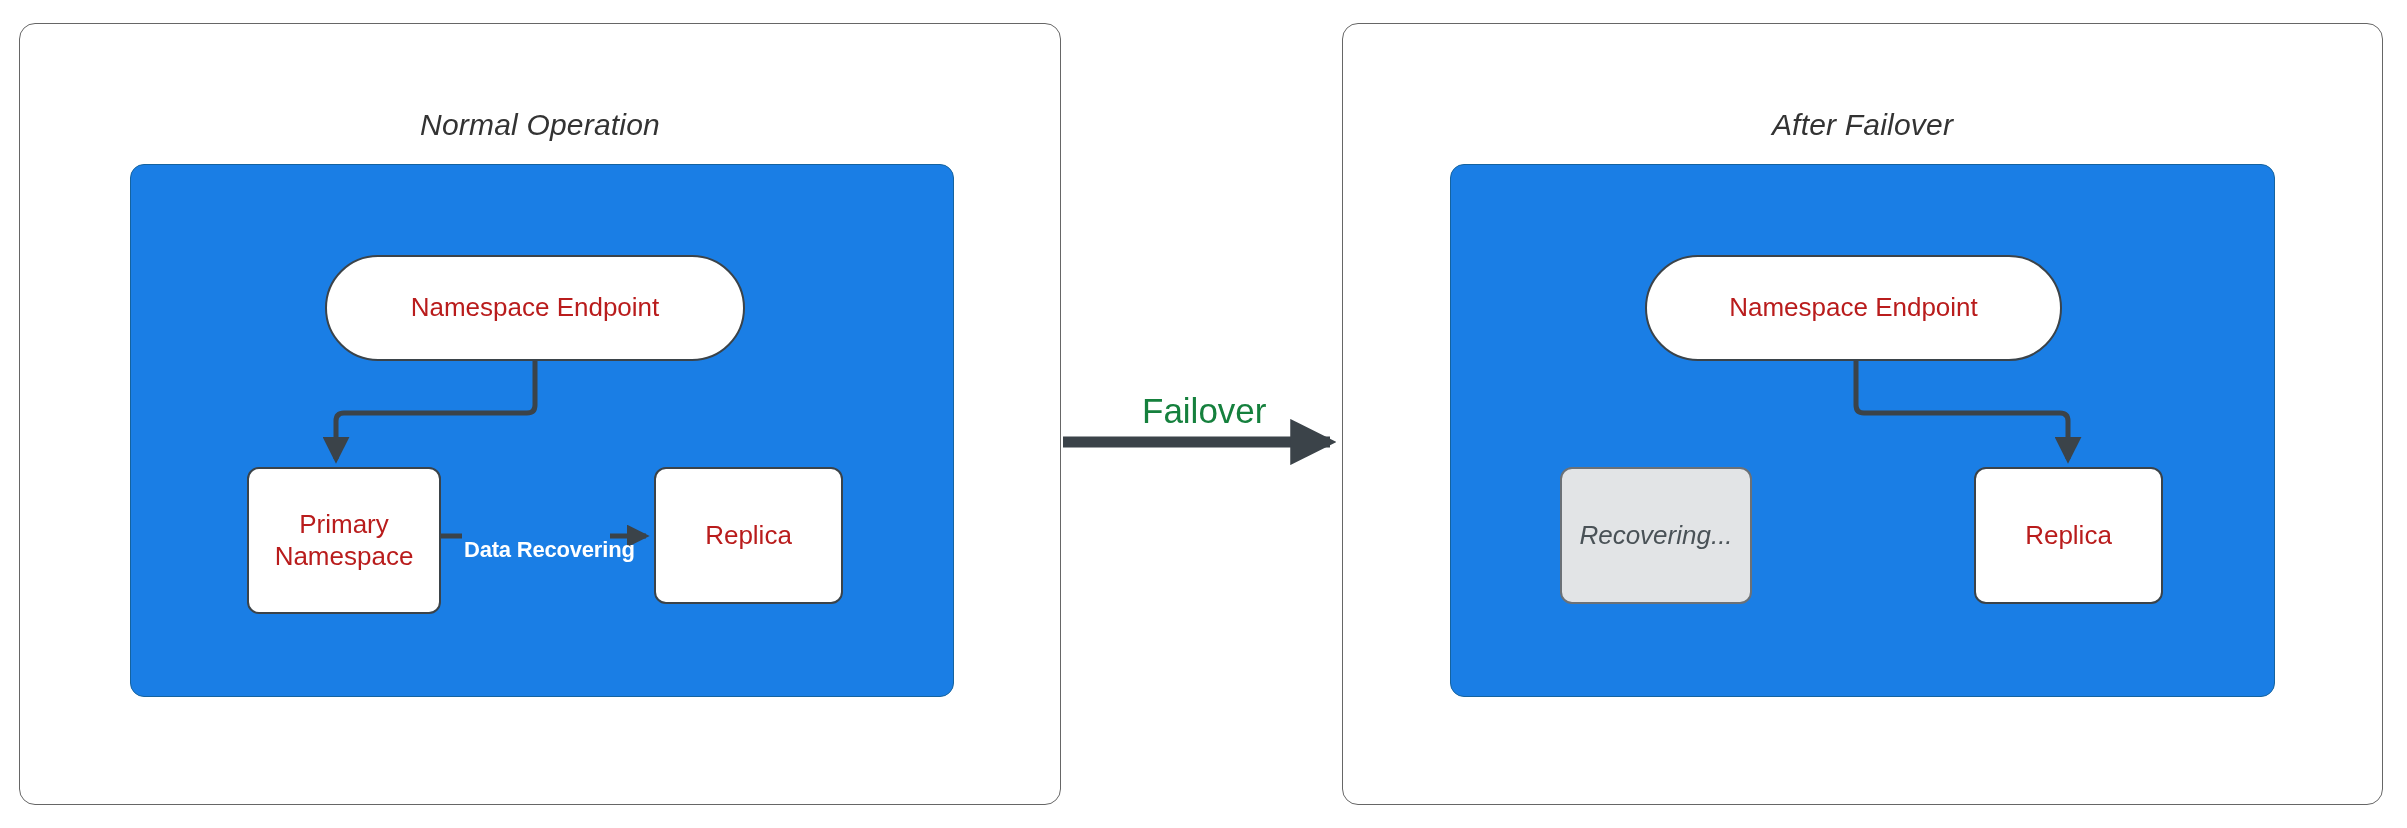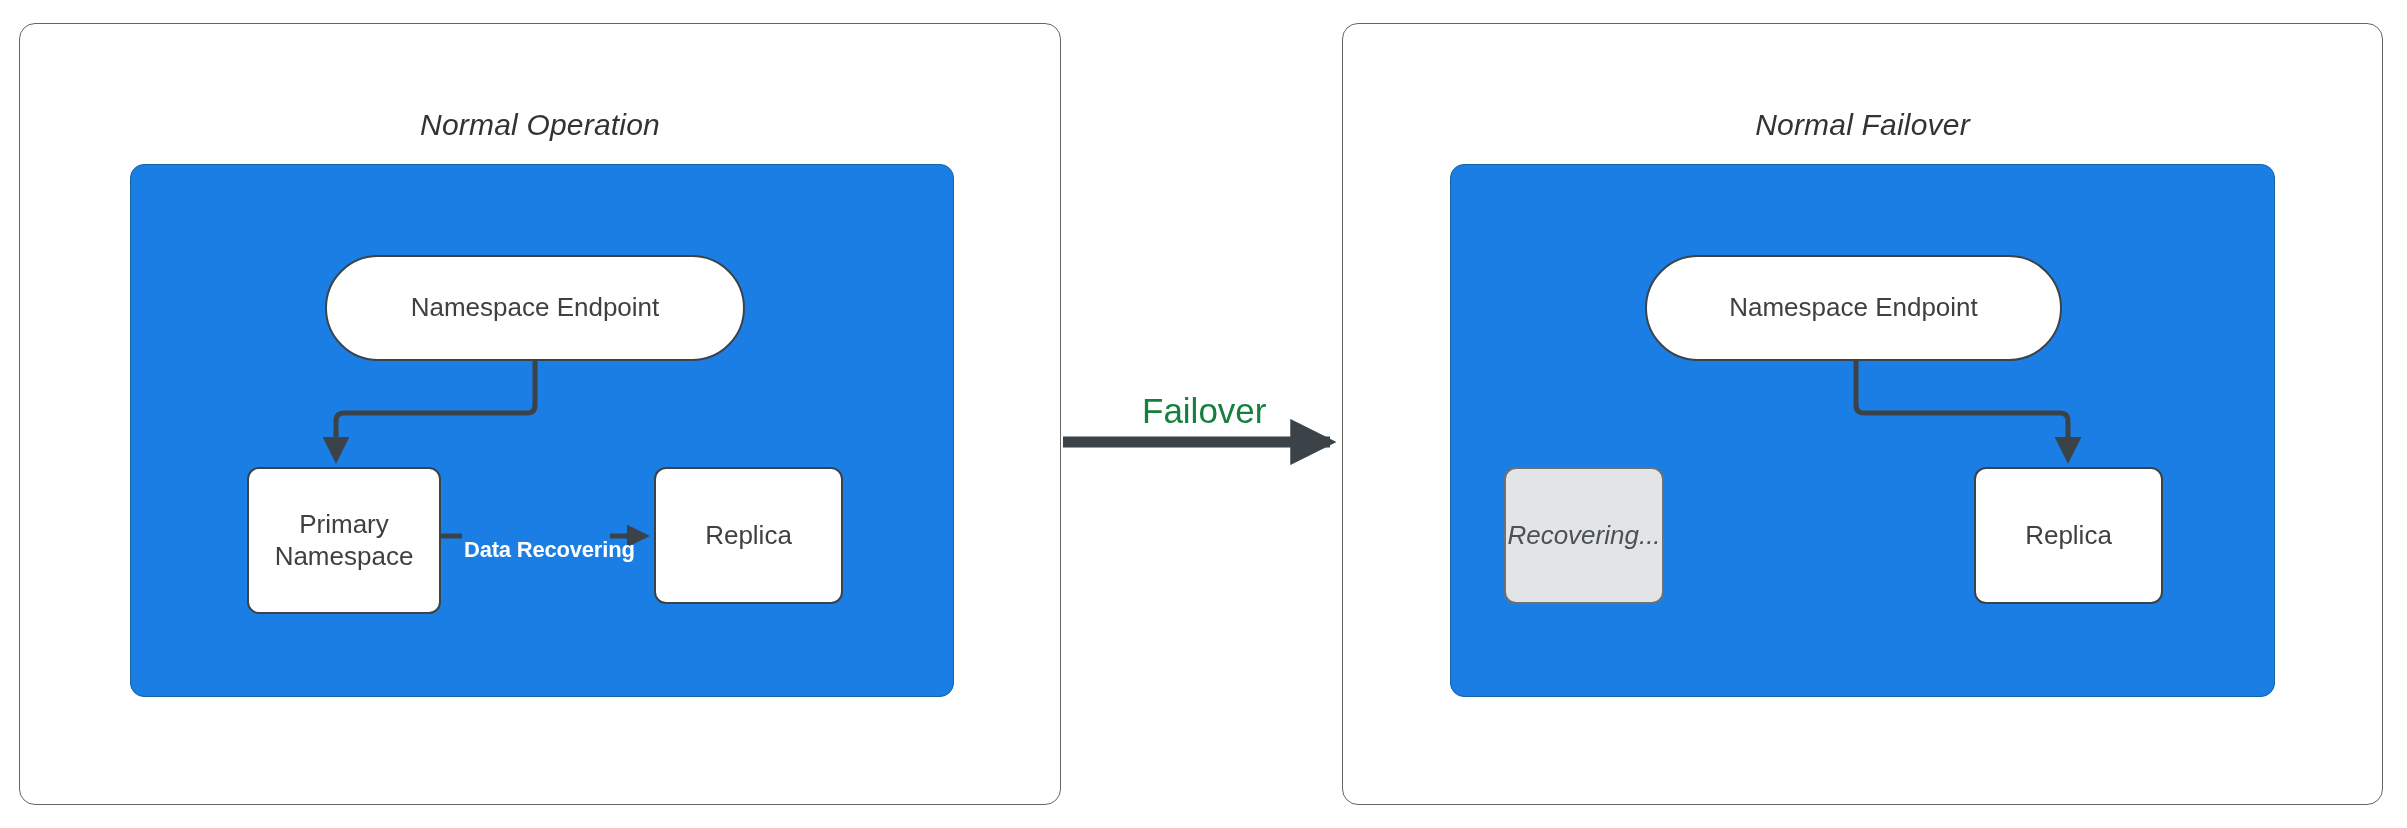--- a/index.html
+++ b/index.html
@@ -54,21 +54,21 @@
   
   .node {
     position: absolute;
     box-sizing: border-box;
     display: flex;
     align-items: center;
     justify-content: center;
     text-align: center;
     background: #ffffff;
     border: 2.4px solid #3b4349;
-    color: #404040;
+    color: #b91c1c;
     font-size: 26px;
     line-height: 1.22;
     z-index: 4;
   }
   .node.pill {
     border-radius: 60px;
   }
   .node.rect {
     border-radius: 12px;
   }
@@ -138,30 +138,30 @@
 
   <div class="edge-label" style="left:464px; top:537px;">
     <span>Data Recovering</span>
   </div>
 
   <div class="failover-label" style="left:1142px; top:391px;">
     <span>Failover</span>
   </div>
 
   <div class="panel" style="left:1342px; top:23px; width:1041px; height:782px;">
-    <div class="panel-title" style="top:52px;">Normal Failover</div>
+    <div class="panel-title" style="top:52px;">After Failover</div>
   </div>
 
   <div class="cluster" style="left:1450px; top:164px; width:825px; height:533px;"></div>
 
   <div class="node pill" style="left:1645px; top:255px; width:417px; height:106px;">
     <span>Namespace Endpoint</span>
   </div>
 
-  <div class="node rect gray" style="left:1504px; top:467px; width:160px; height:137px;">
+  <div class="node rect gray" style="left:1560px; top:467px; width:192px; height:137px;">
     <span>Recovering...</span>
   </div>
 
   <div class="node rect" style="left:1974px; top:467px; width:189px; height:137px;">
     <span>Replica</span>
   </div>
 
   <svg class="wire-layer" viewBox="0 0 2407 828">
     <defs>
       <marker id="arrow-dark" viewBox="0 0 10 10" refX="8.2" refY="5" markerWidth="5.4" markerHeight="5.4" orient="auto-start-reverse">

